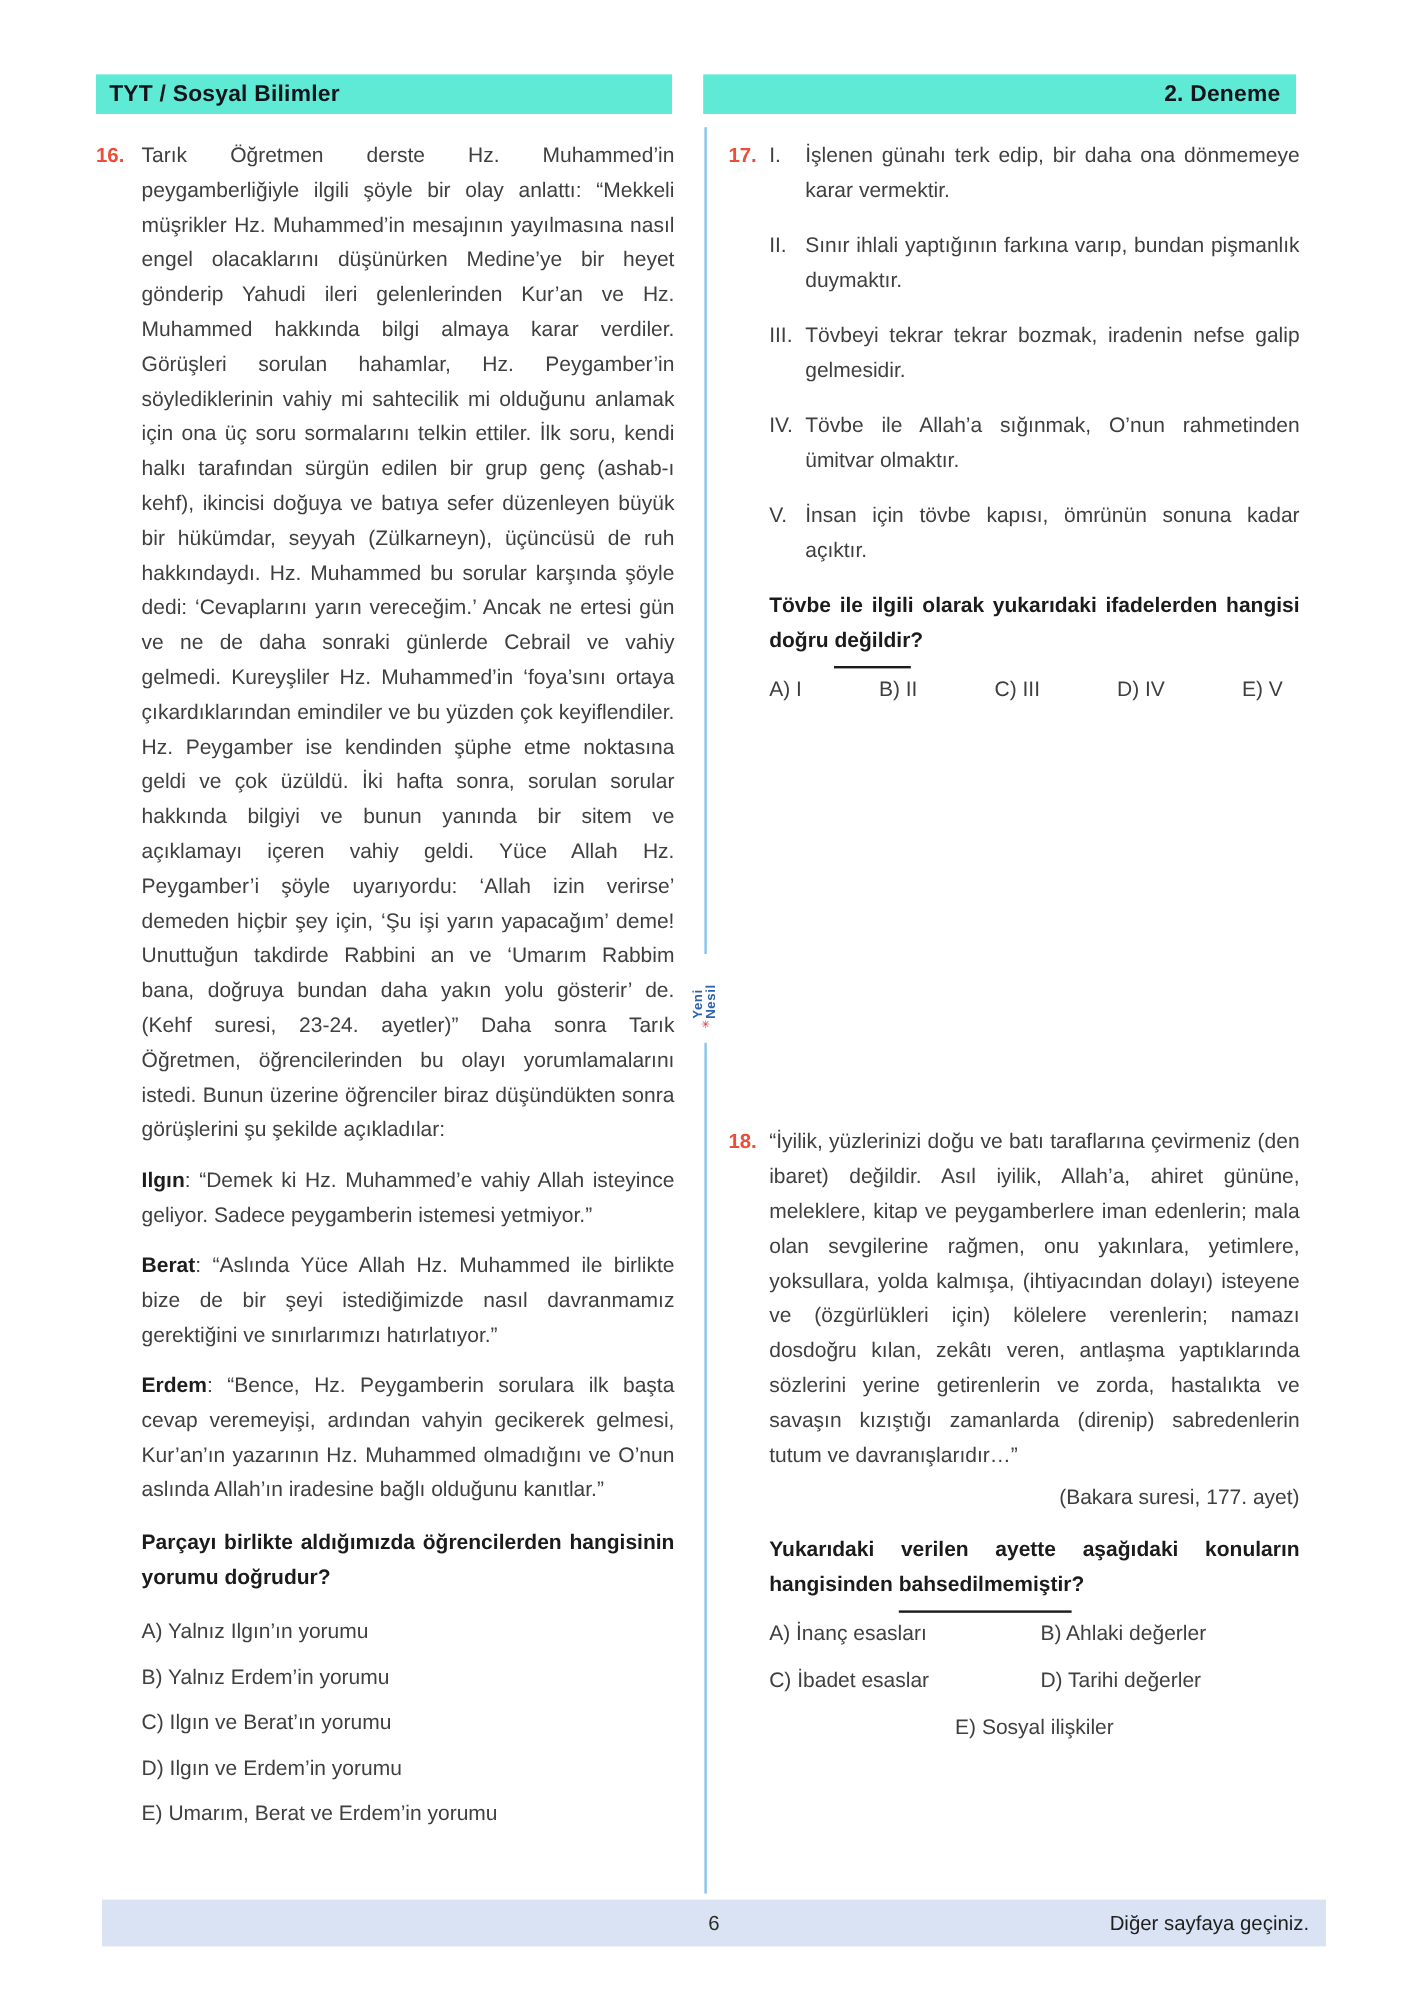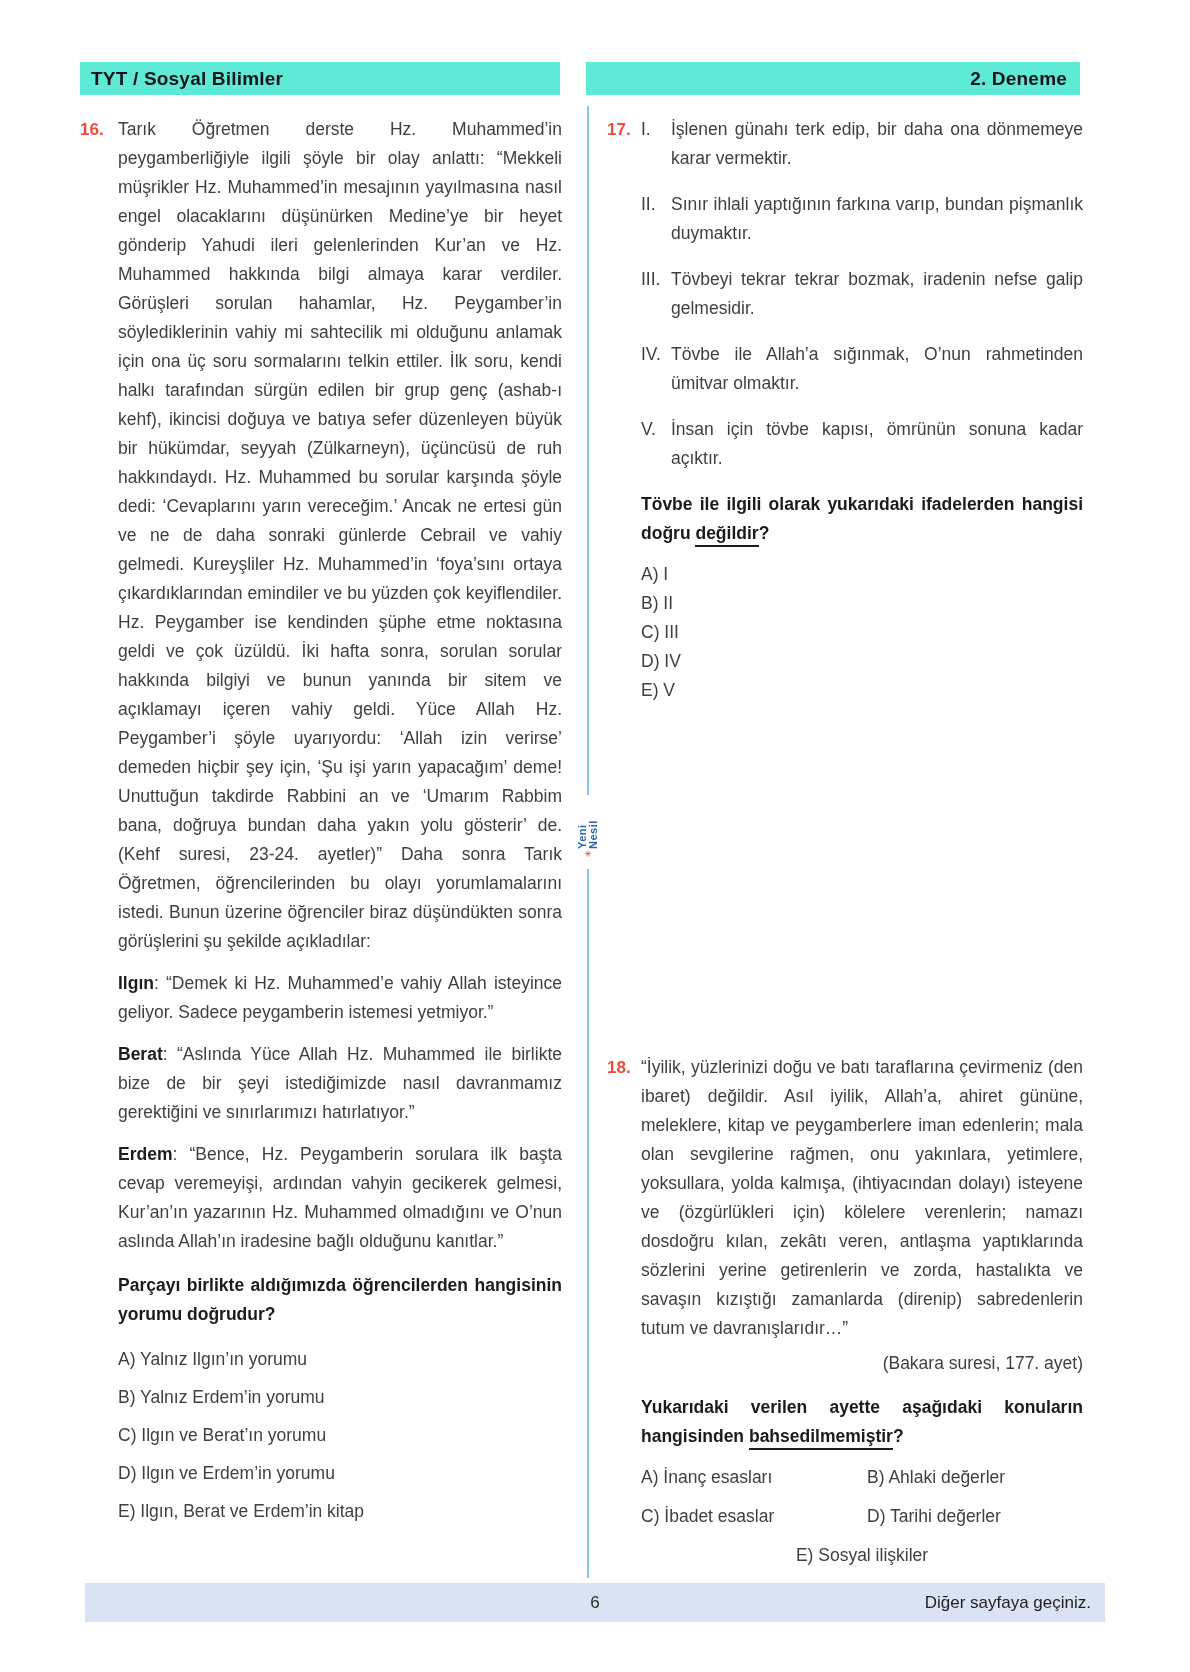--- a/index.html
+++ b/index.html
@@ -29,28 +29,28 @@
   .col-left { left:80px; width:482px; }
   .col-right { left:607px; width:476px; }
   .question { display:flex; }
   .qnum { font-weight:bold; color:#ee4b38; font-size:17px; line-height:29px; flex:0 0 38px; }
   .col-right .qnum { flex:0 0 34px; }
   .qbody { flex:1; font-size:17.5px; line-height:29px; }
   .passage { text-align:justify; }
   .student { margin-top:13px; text-align:justify; }
   .student b { color:#1d1d1d; }
   .stem { margin-top:15px; font-weight:bold; color:#1b1b1b; text-align:justify; }
-  .stem .u { border-bottom:2px solid #1b1b1b; padding-bottom:2px; }
+  .stem .u { border-bottom:2px solid #1b1b1b; padding-bottom:12px; }
   .options-list { margin-top:16px; }
   .options-list .option { margin-top:9px; }
   .options-list .option:first-child { margin-top:0; }
   .ritem { display:flex; margin-bottom:17px; }
   .rlabel { flex:0 0 30px; }
   .rtext { flex:1; text-align:justify; }
-  .options-row { display:flex; justify-content:space-between; margin-top:12px; padding-right:14px;flex-direction:column; }
+  .options-row { display:flex; justify-content:space-between; margin-top:12px; padding-right:14px; }
   .q18 { margin-top:348px; }
   .attribution { margin-top:6px; text-align:right; }
   .options-grid { margin-top:12px; display:grid; grid-template-columns:1fr 1fr; row-gap:10px; column-gap:10px; }
   .option-center { margin-top:10px; text-align:center; }
   
   .footer { position:absolute; left:85px; top:1583px; width:1020px; height:39px; background:#dae3f3; }
   .footer-page { position:absolute; left:0; right:0; top:0; height:39px; line-height:39px;
                  text-align:center; font-size:17px; color:#2b2b2b; }
   .footer-note { position:absolute; right:14px; top:0; height:23px; line-height:39px;
                  font-size:17px; color:#1f1f1f; }
@@ -85,21 +85,21 @@
         <p class="student"><b>Berat</b><span>: “Aslında Yüce Allah Hz. Muhammed ile birlikte bize de bir şeyi istediğimizde nasıl davranmamız gerektiğini ve sınırlarımızı hatırlatıyor.”</span></p>
         <p class="student"><b>Erdem</b><span>: “Bence, Hz. Peygamberin sorulara ilk başta cevap veremeyişi, ardından vahyin gecikerek gelmesi, Kur’an’ın yazarının Hz. Muhammed olmadığını ve O’nun aslında Allah’ın iradesine bağlı olduğunu kanıtlar.”</span></p>
 
         <p class="stem">Parçayı birlikte aldığımızda öğrencilerden hangisinin yorumu doğrudur?</p>
 
         <div class="options-list">
           <div class="option">A) Yalnız Ilgın’ın yorumu</div>
           <div class="option">B) Yalnız Erdem’in yorumu</div>
           <div class="option">C) Ilgın ve Berat’ın yorumu</div>
           <div class="option">D) Ilgın ve Erdem’in yorumu</div>
-          <div class="option">E) Ilgın, Berat ve Erdem’in kitap</div>
+          <div class="option">E) Umarım, Berat ve Erdem’in yorumu</div>
         </div>
       </div>
     </div>
   </div>
 
   <div class="col col-right">
 
     <div class="question">
       <div class="qnum">17.</div>
       <div class="qbody">

